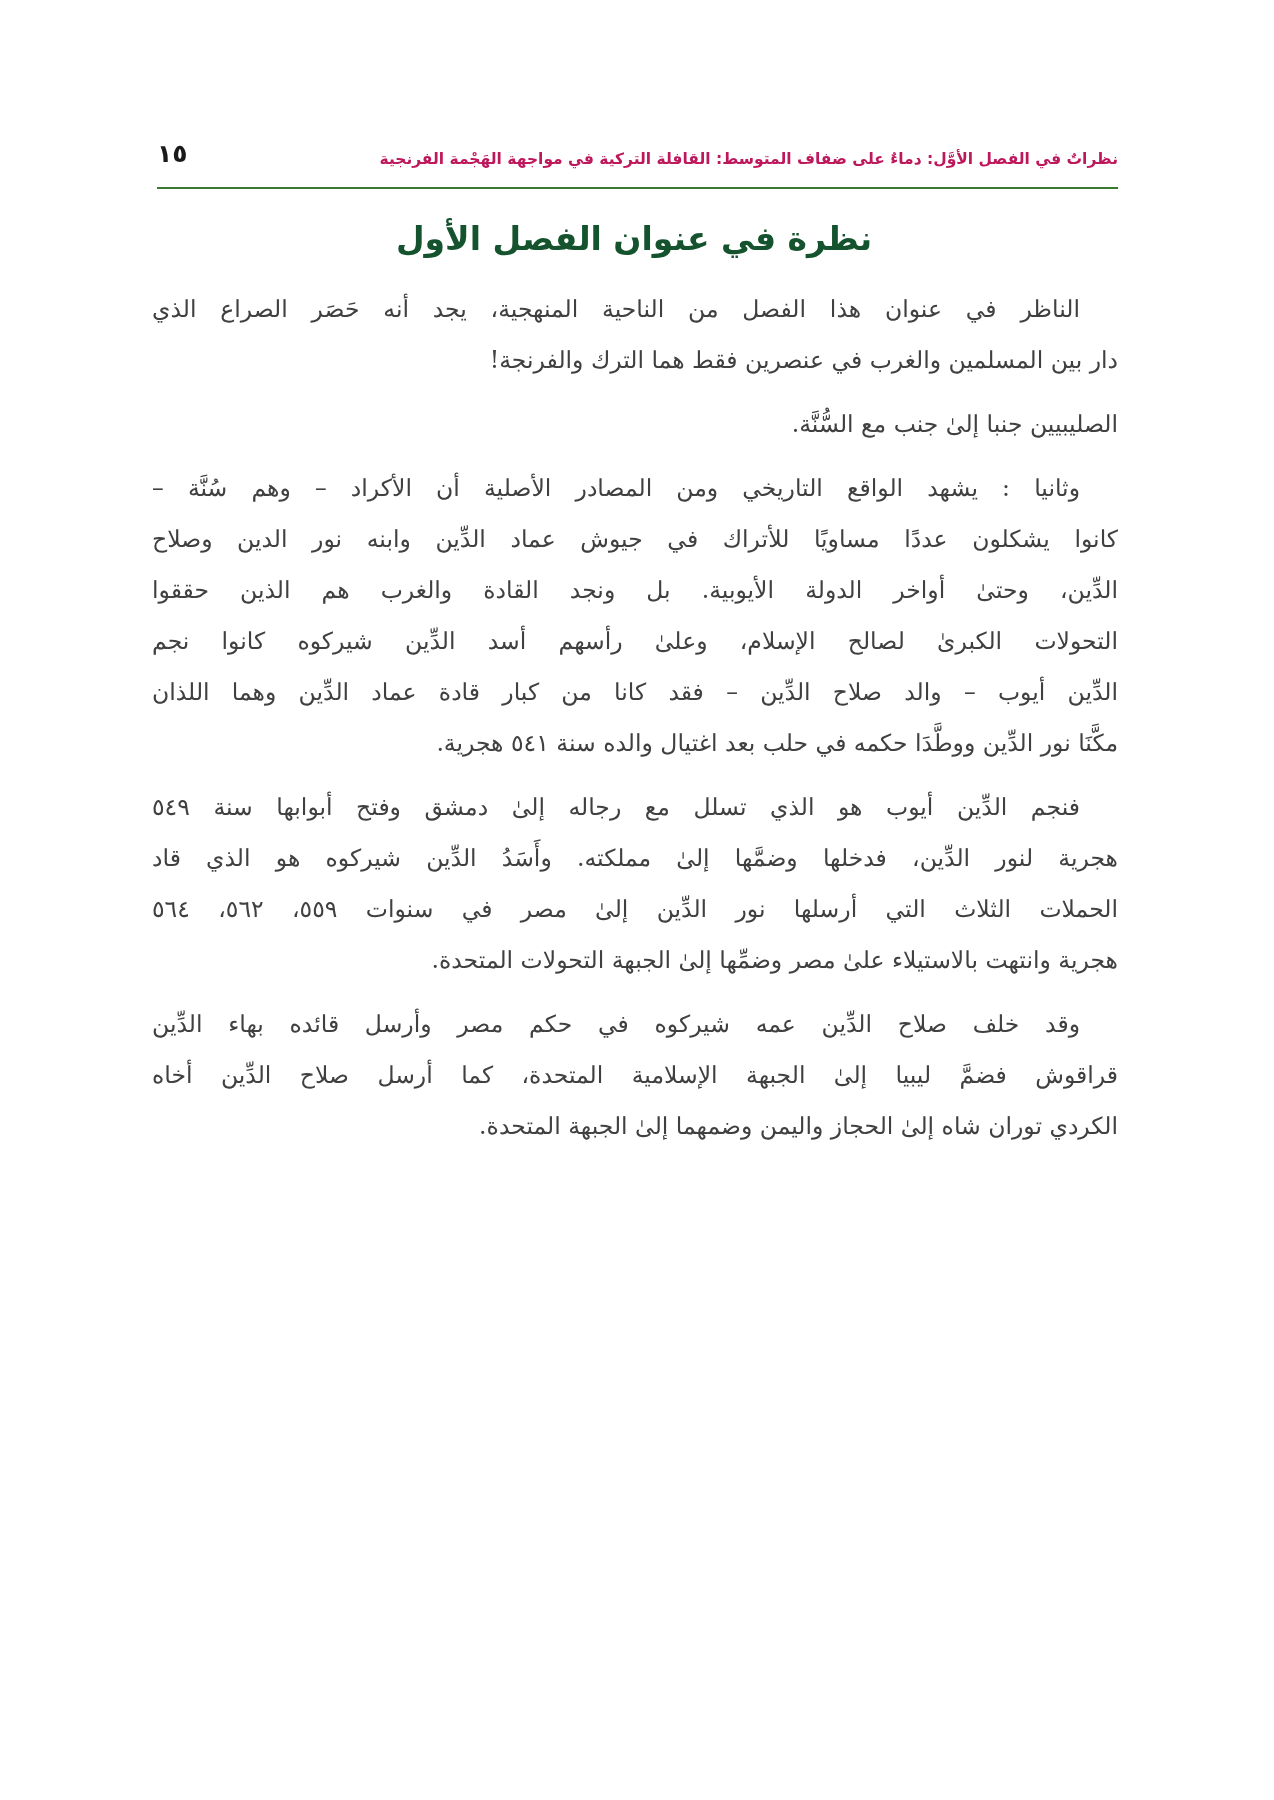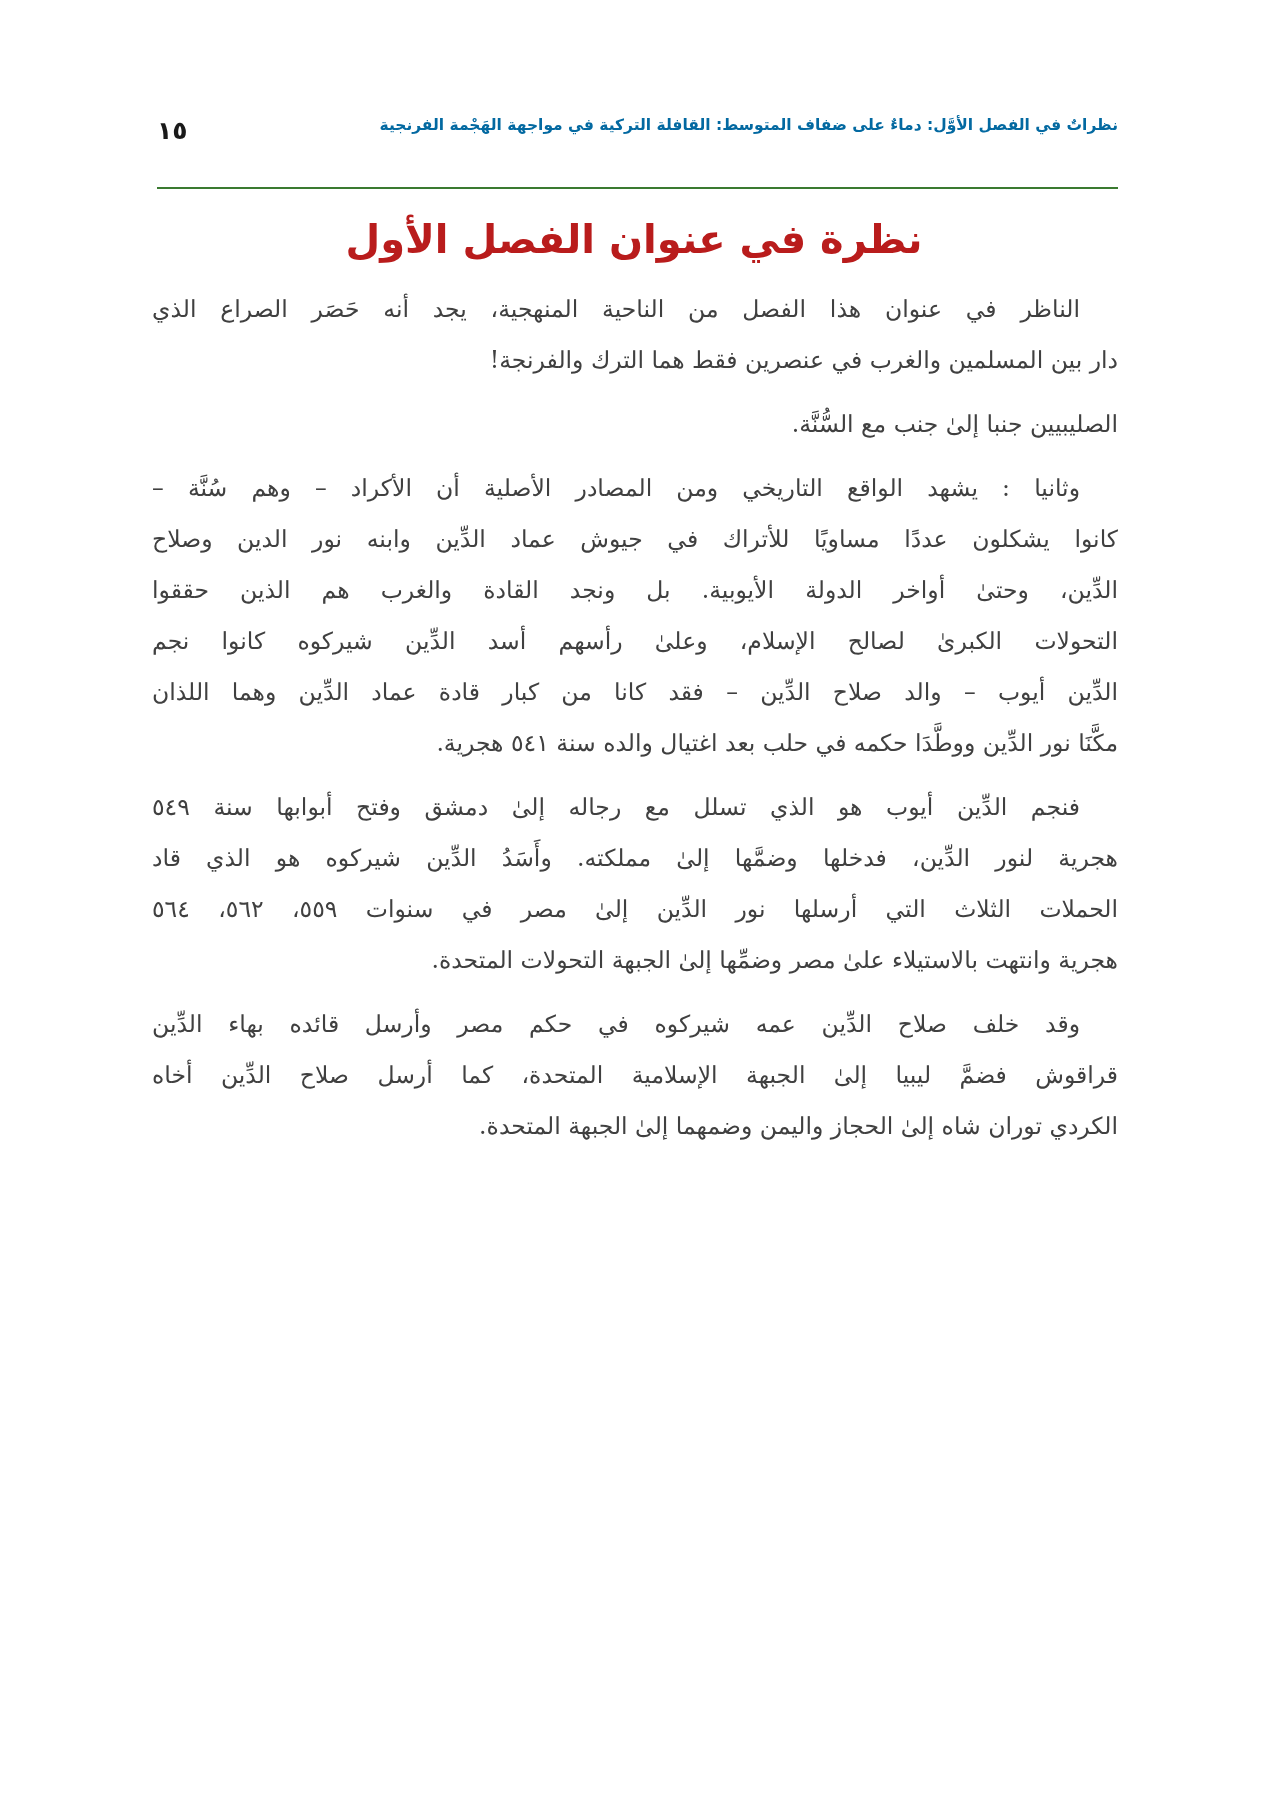--- a/index.html
+++ b/index.html
@@ -18,33 +18,33 @@
     .page {
       position: absolute;
       left: 0; top: 0;
       width: 1274px;
       height: 1800px;
     }
     .running-header {
       position: absolute;
       left: 157px;
       width: 961px;
-      top: 116px;
+      top: 128px;
       height: 40px;
       display: flex;
       flex-direction: row;
       justify-content: space-between;
-      align-items: flex-start;
+      align-items: flex-end;
     }
     .running-title {
       direction: rtl;
       font-family: "DejaVu Sans", sans-serif;
       font-weight: bold;
       font-size: 15.5px;
-      color: #0369a1;
+      color: #be185d;
       white-space: nowrap;
     }
     .page-number {
       direction: rtl;
       font-family: "DejaVu Sans", sans-serif;
       font-weight: bold;
       font-size: 25px;
       color: #1a1a1a;
     }
     .header-rule {
@@ -57,23 +57,23 @@
     }
     .chapter-heading {
       position: absolute;
       left: 150px;
       width: 968px;
       top: 212px;
       text-align: center;
       direction: rtl;
       font-family: "DejaVu Sans", sans-serif;
       font-weight: bold;
-      font-size: 40px;
+      font-size: 33px;
       line-height: 54px;
-      color: #b91c1c;
+      color: #14532d;
       margin: 0;
     }
     .body-text {
       position: absolute;
       left: 152px;
       width: 966px;
       top: 284px;
       direction: rtl;
       text-align: justify;
       text-align-last: right;

